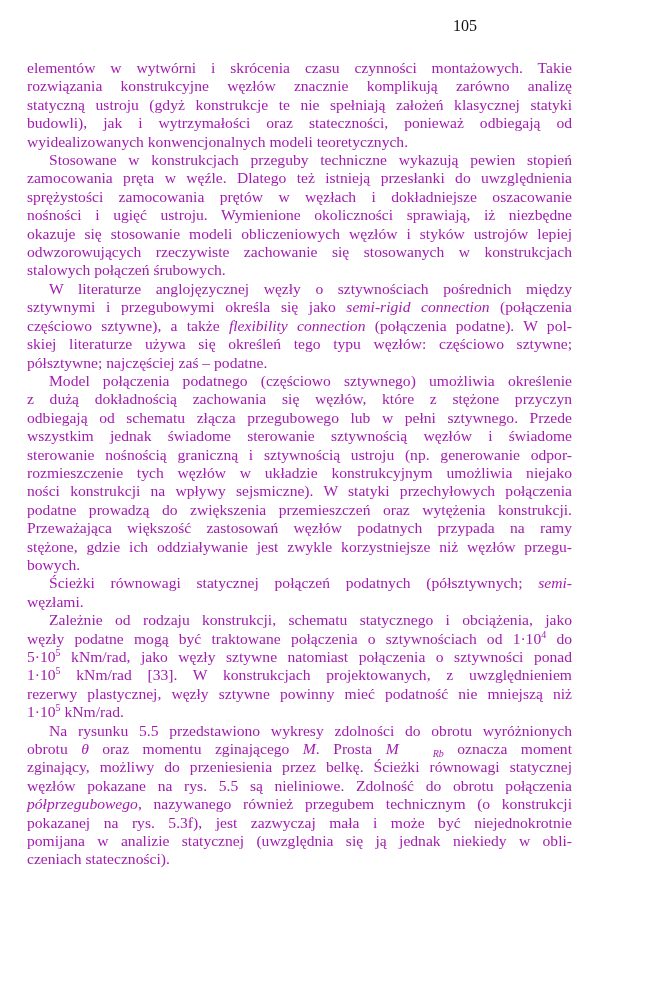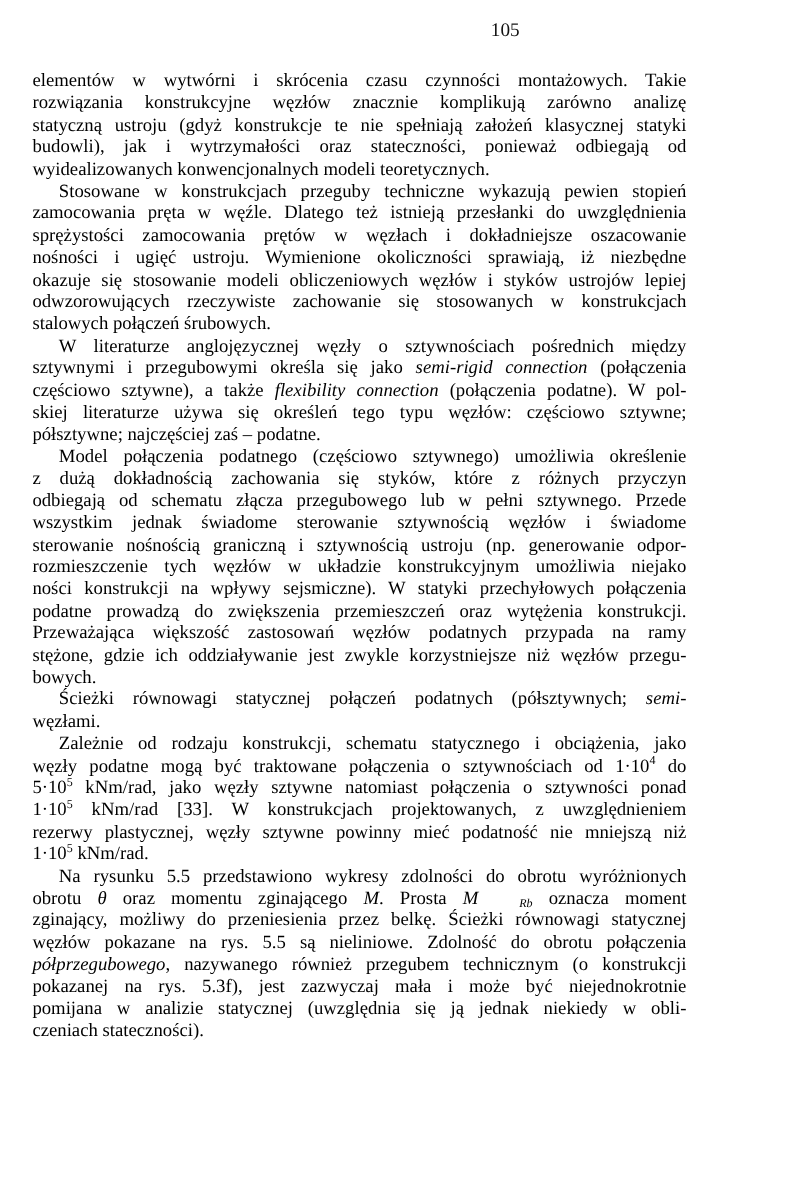--- a/index.html
+++ b/index.html
@@ -1,26 +1,26 @@
 <!DOCTYPE html>
 <html><head>
 <meta charset="utf-8">
 <style>
   html, body { margin: 0; padding: 0; background: #ffffff; }
   body { width: 663px; height: 986px; position: relative; overflow: hidden; }
-  .page { position: absolute; left: 0; top: 0; width: 526px; height: 986px; background: #fff; color: #111; }
+  .page { position: absolute; left: 0; top: 0; width: 526px; height: 986px; background: #fff; color: #111; padding-left: 44px; }
   .page-number {
     position: absolute; top: 16px; right: 93px;
     font-family: "Liberation Serif", serif; font-size: 16px; line-height: 20px;
     color: #111;
   }
   .text-block {
     position: absolute; left: 27px; top: 59px; width: 545px;
     font-family: "Liberation Serif", serif; font-size: 15.6px; line-height: 18.42px;
-    color: #000000;
+    color: #a21caf;
   }
   .line {
     display: block; white-space: nowrap;
     text-align: justify; text-align-last: justify;
     height: 18.42px; overflow: visible;
   }
   .line.last { text-align-last: left; }
   .line.indent { padding-left: 22px; }
   .seg.it { font-style: italic; }
   sup { font-size: 10px; line-height: 0; vertical-align: 6px; }
@@ -50,21 +50,21 @@
       </div>
       <div>
         <span class="line indent"><span class="seg">W literaturze anglojęzycznej węzły o sztywnościach pośrednich między</span></span>
         <span class="line"><span class="seg">sztywnymi i przegubowymi określa się jako </span><span class="seg it">semi-rigid connection</span><span class="seg"> (połączenia</span></span>
         <span class="line"><span class="seg">częściowo sztywne), a także </span><span class="seg it">flexibility connection</span><span class="seg"> (połączenia podatne). W pol-</span></span>
         <span class="line"><span class="seg">skiej literaturze używa się określeń tego typu węzłów: częściowo sztywne;</span></span>
         <span class="line last"><span class="seg">półsztywne; najczęściej zaś – podatne.</span></span>
       </div>
       <div>
         <span class="line indent"><span class="seg">Model połączenia podatnego (częściowo sztywnego) umożliwia określenie</span></span>
-        <span class="line"><span class="seg">z dużą dokładnością zachowania się styków, które z różnych przyczyn</span></span>
+        <span class="line"><span class="seg">z dużą dokładnością zachowania się węzłów, które z stężone przyczyn</span></span>
         <span class="line"><span class="seg">odbiegają od schematu złącza przegubowego lub w pełni sztywnego. Przede</span></span>
         <span class="line"><span class="seg">wszystkim jednak świadome sterowanie sztywnością węzłów i świadome</span></span>
         <span class="line"><span class="seg">sterowanie nośnością graniczną i sztywnością ustroju (np. generowanie odpor-</span></span>
         <span class="line"><span class="seg">rozmieszczenie tych węzłów w układzie konstrukcyjnym umożliwia niejako</span></span>
         <span class="line"><span class="seg">ności konstrukcji na wpływy sejsmiczne). W statyki przechyłowych połączenia</span></span>
         <span class="line"><span class="seg">podatne prowadzą do zwiększenia przemieszczeń oraz wytężenia konstrukcji.</span></span>
         <span class="line"><span class="seg">Przeważająca większość zastosowań węzłów podatnych przypada na ramy</span></span>
         <span class="line"><span class="seg">stężone, gdzie ich oddziaływanie jest zwykle korzystniejsze niż węzłów przegu-</span></span>
         <span class="line last"><span class="seg">bowych.</span></span>
       </div>

